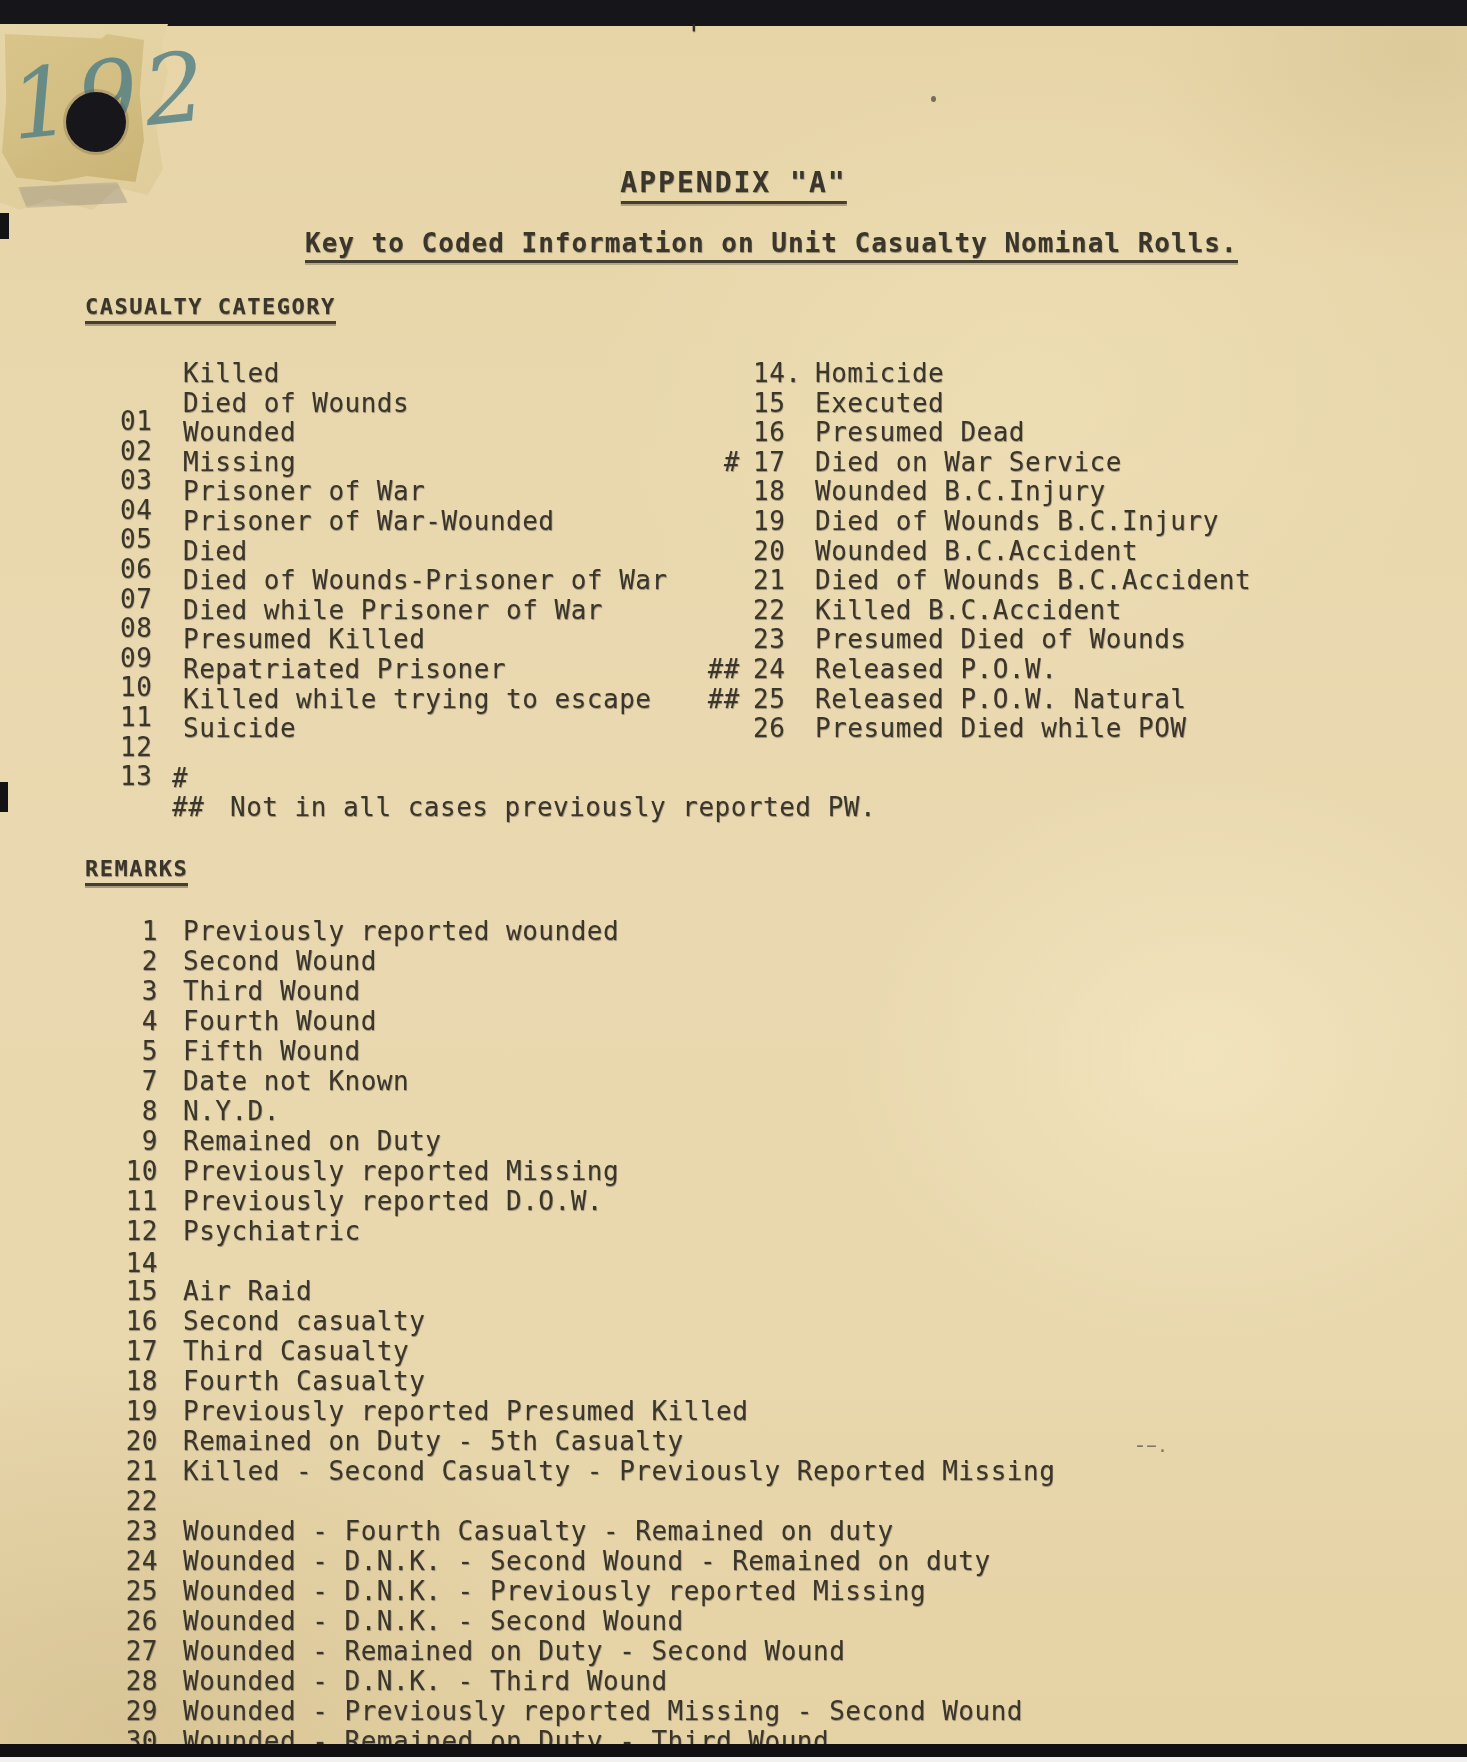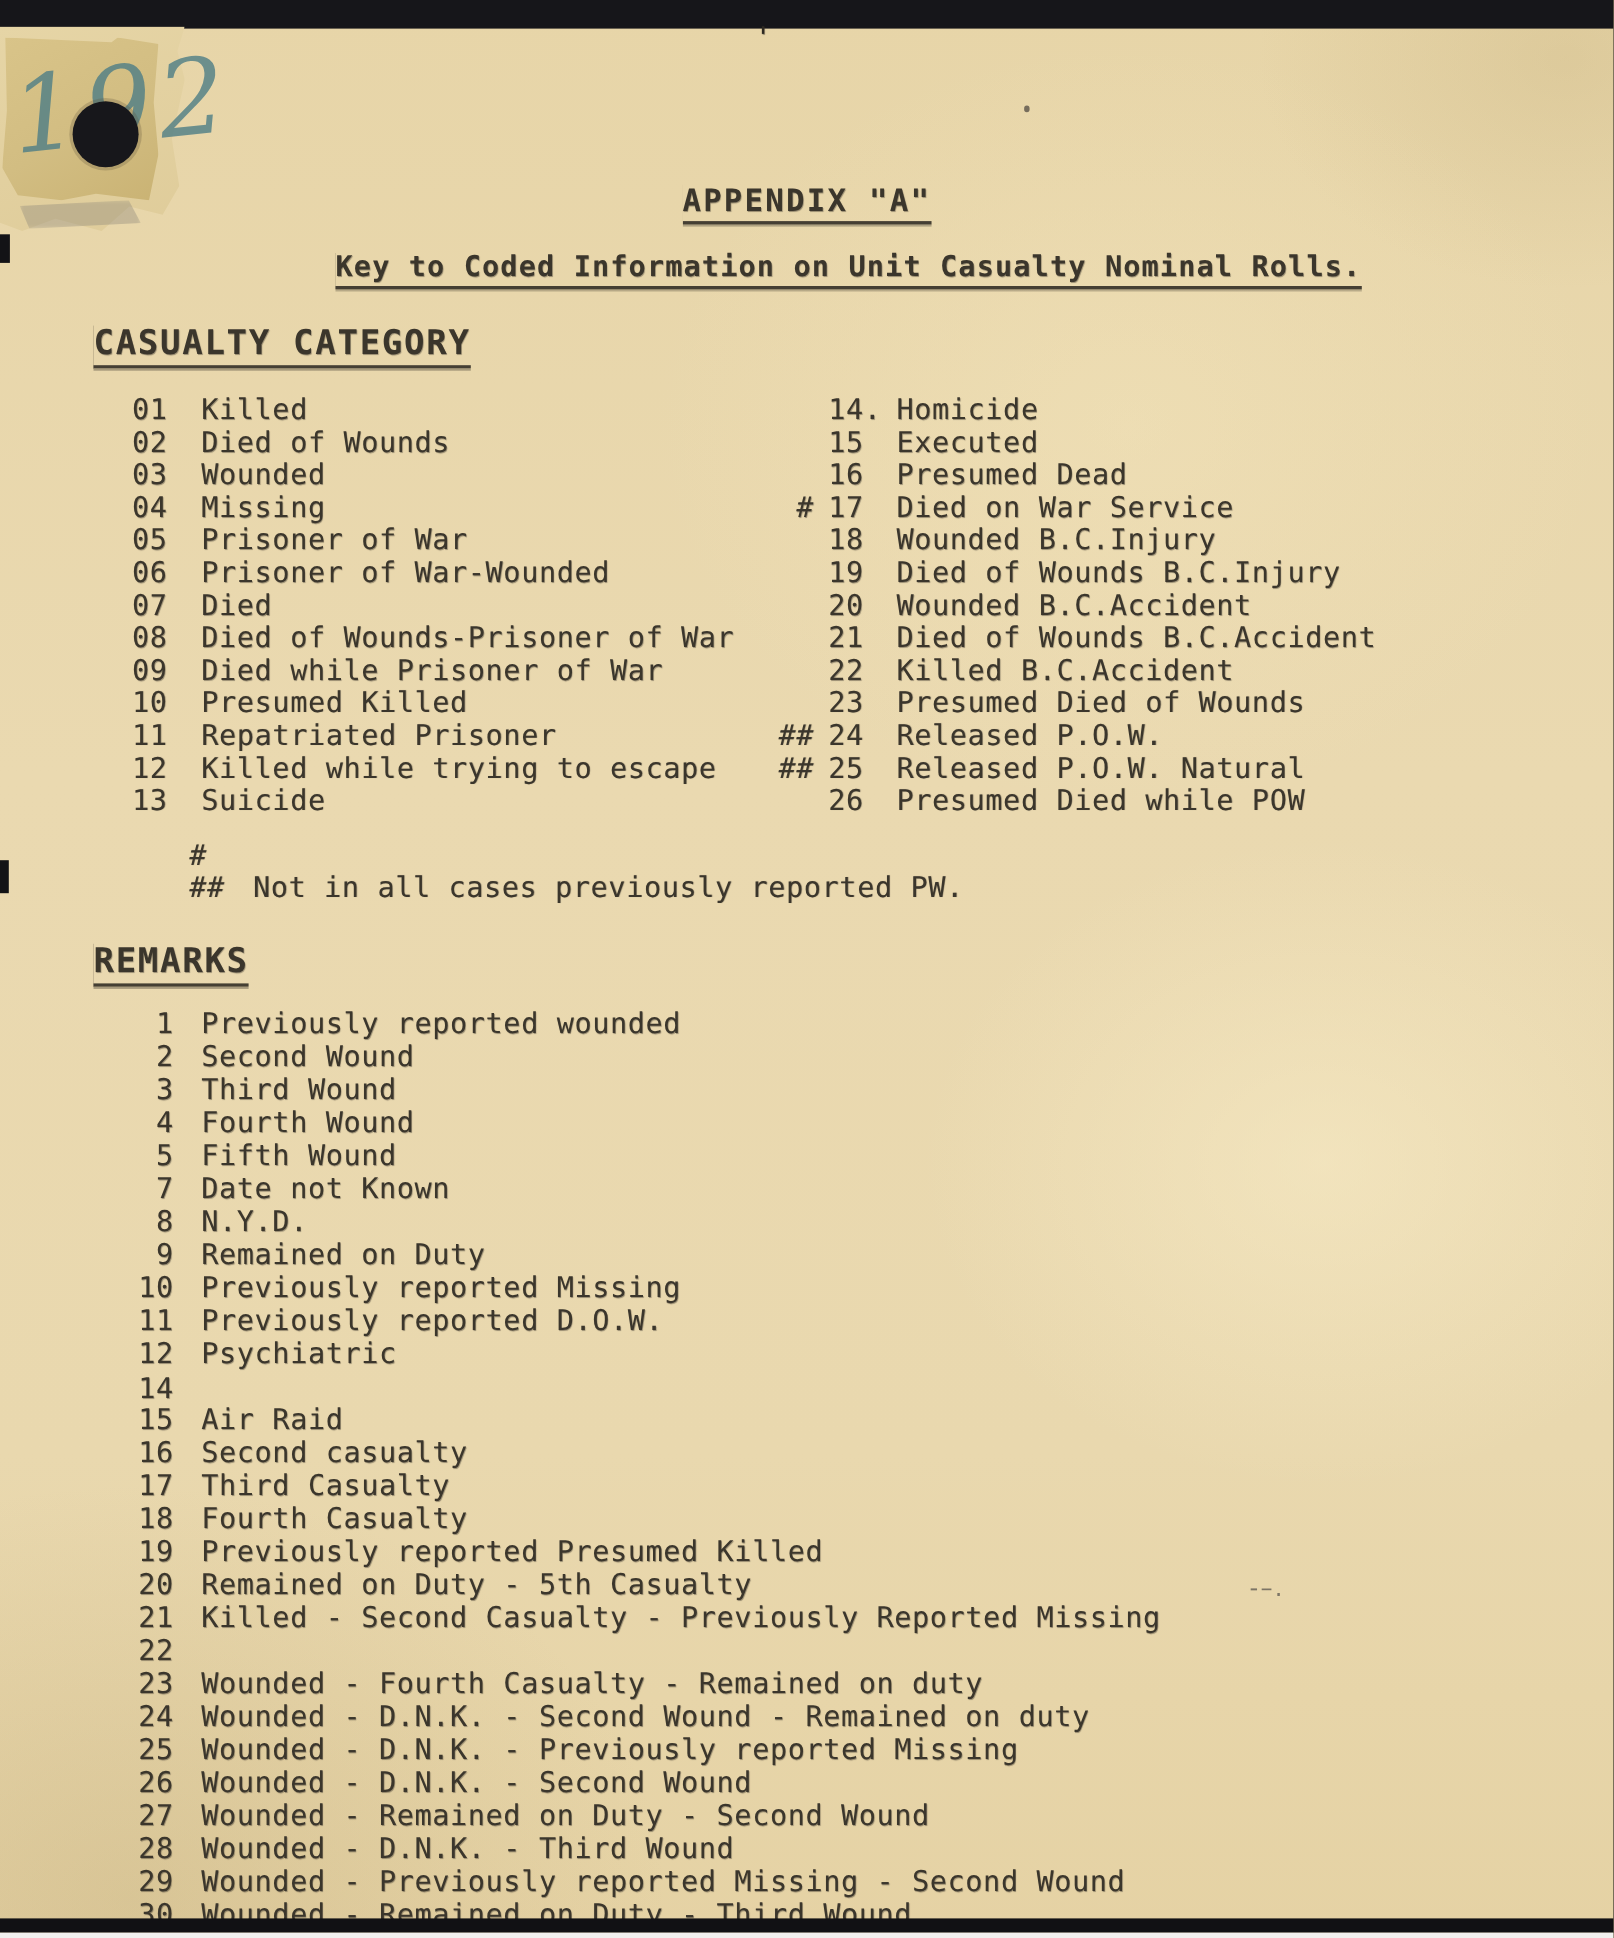--- a/index.html
+++ b/index.html
@@ -61,29 +61,29 @@
   }
   .doc-subtitle{
     position:absolute;top:228px;left:263px;
     font-size:26px;font-weight:bold;letter-spacing:1px;
     padding-bottom:2px;border-bottom:3px solid #453f33;
     box-shadow:0 2px 0 rgba(69,63,51,.3);
     margin-left:42px;
   }
   .sec-heading{
     position:absolute;left:85px;
-    font-size:31px;font-weight:bold;letter-spacing:1.5px;
+    font-size:22px;font-weight:bold;letter-spacing:1.5px;
     padding-bottom:2px;border-bottom:3px solid #453f33;
     box-shadow:0 2px 0 rgba(69,63,51,.4);
   }
   .h-cas{ top:294px; }
   .h-rem{ top:856px; }
   .row{ position:absolute;left:0;width:100%;height:29px;font-size:26px; }
   .cell{ position:absolute;white-space:nowrap; }
-  .cas-lcode{ left:120px; }
+  .cas-lcode{ left:120px;margin-top:48px; }
   .cas-llabel{ left:183px; }
   .cas-marker{ left:672px;width:68px;text-align:right;font-style:italic; }
   .cas-rcode{ left:753px; }
   .cas-rlabel{ left:815px; }
   .fn-symbol{ left:172px;width:52px;font-style:italic; }
   .fn-text{ left:230px; }
   .rem-code{ left:110px;width:48px;text-align:right; }
   .rem-label{ left:183px; }
   .pencil-mark{
     position:absolute;left:1136px;top:1432px;

